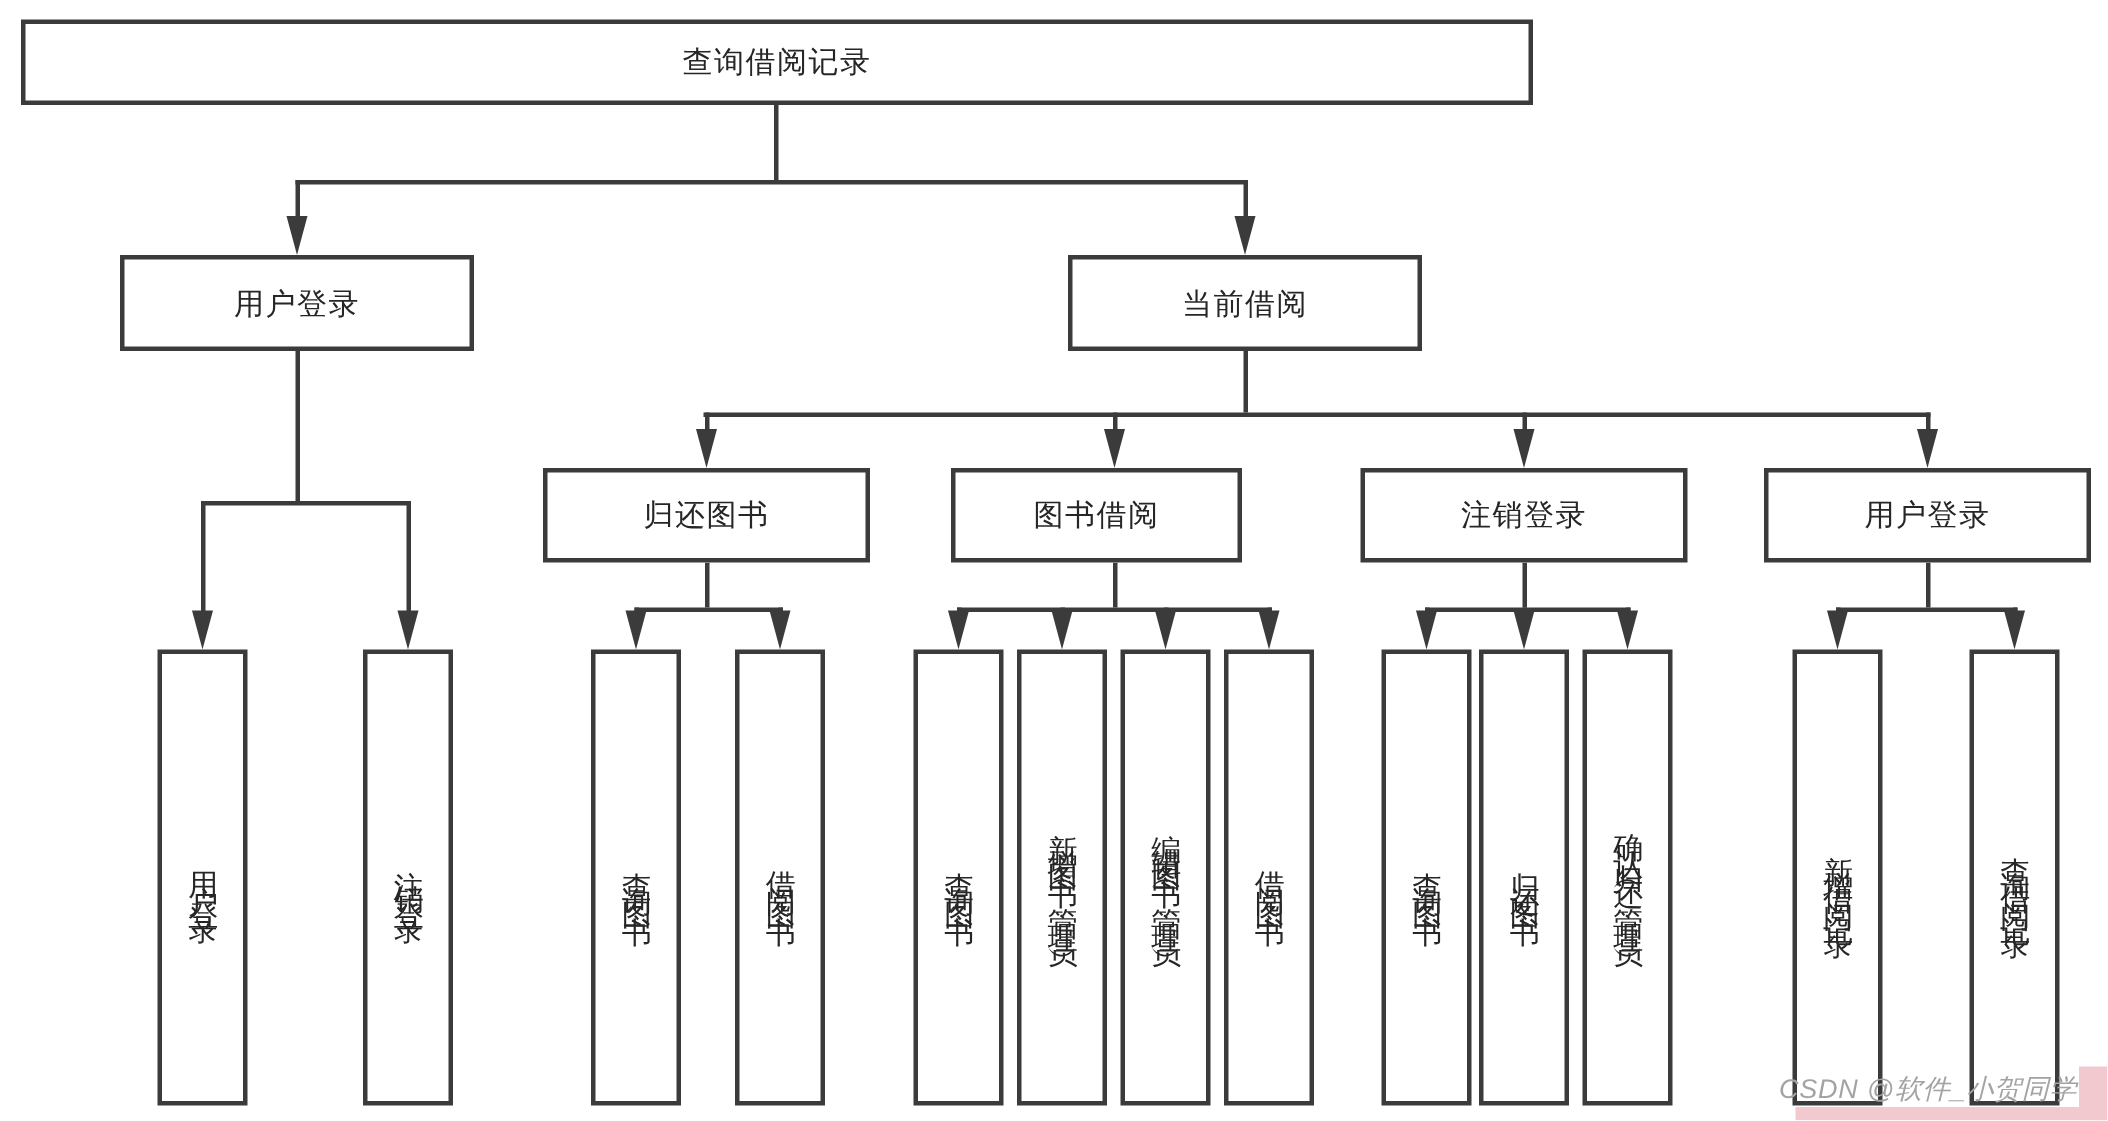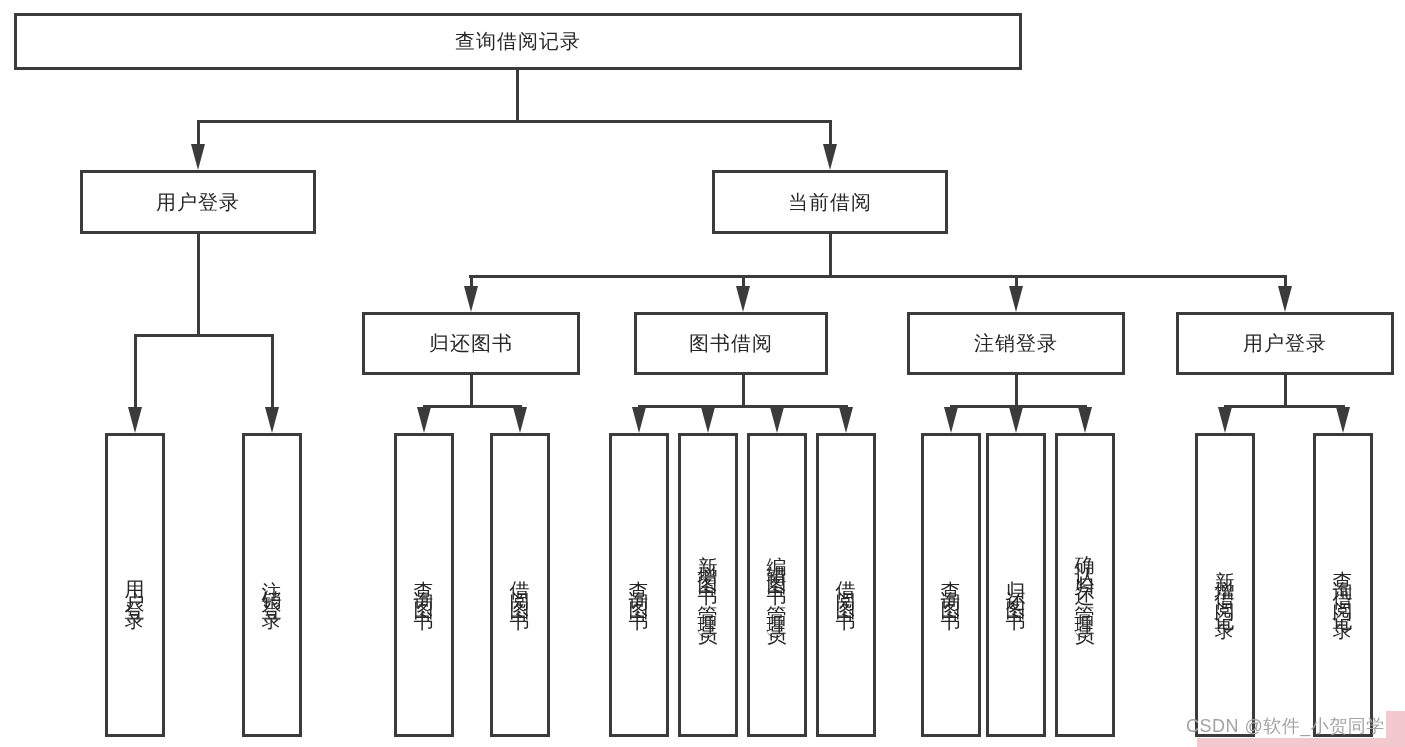--- a/index.html
+++ b/index.html
@@ -21,21 +21,21 @@
   .hbox{position:absolute;box-sizing:border-box;border:3px solid var(--line);background:#fff;
         display:flex;align-items:center;justify-content:center;
         font-size:20px;letter-spacing:1px;}
   .vbox{position:absolute;box-sizing:border-box;border:3px solid var(--line);background:#fff;
         width:60px;height:304px;top:433px;
         display:flex;align-items:center;justify-content:center;}
   .vbox span{writing-mode:vertical-rl;text-orientation:mixed;
         font-size:20px;letter-spacing:10px;line-height:1;white-space:nowrap;}
   .wm-band{position:absolute;background:var(--wm-bg);}
   .watermark{position:absolute;left:1186px;top:714px;font-size:18px;color:var(--wm-text);
-        letter-spacing:0.5px;white-space:nowrap;}
+        letter-spacing:0.5px;white-space:nowrap;font-style:italic;}
 </style>
 </head>
 <body>
 
 <div class="canvas">
 
   <div class="vl" style="left:516px;top:70px;height:50px"></div>
   <div class="hl" style="left:197px;top:120px;width:635px"></div>
   <div class="vl" style="left:197px;top:120px;height:26px"></div>
   <div class="vl" style="left:829px;top:120px;height:26px"></div>

